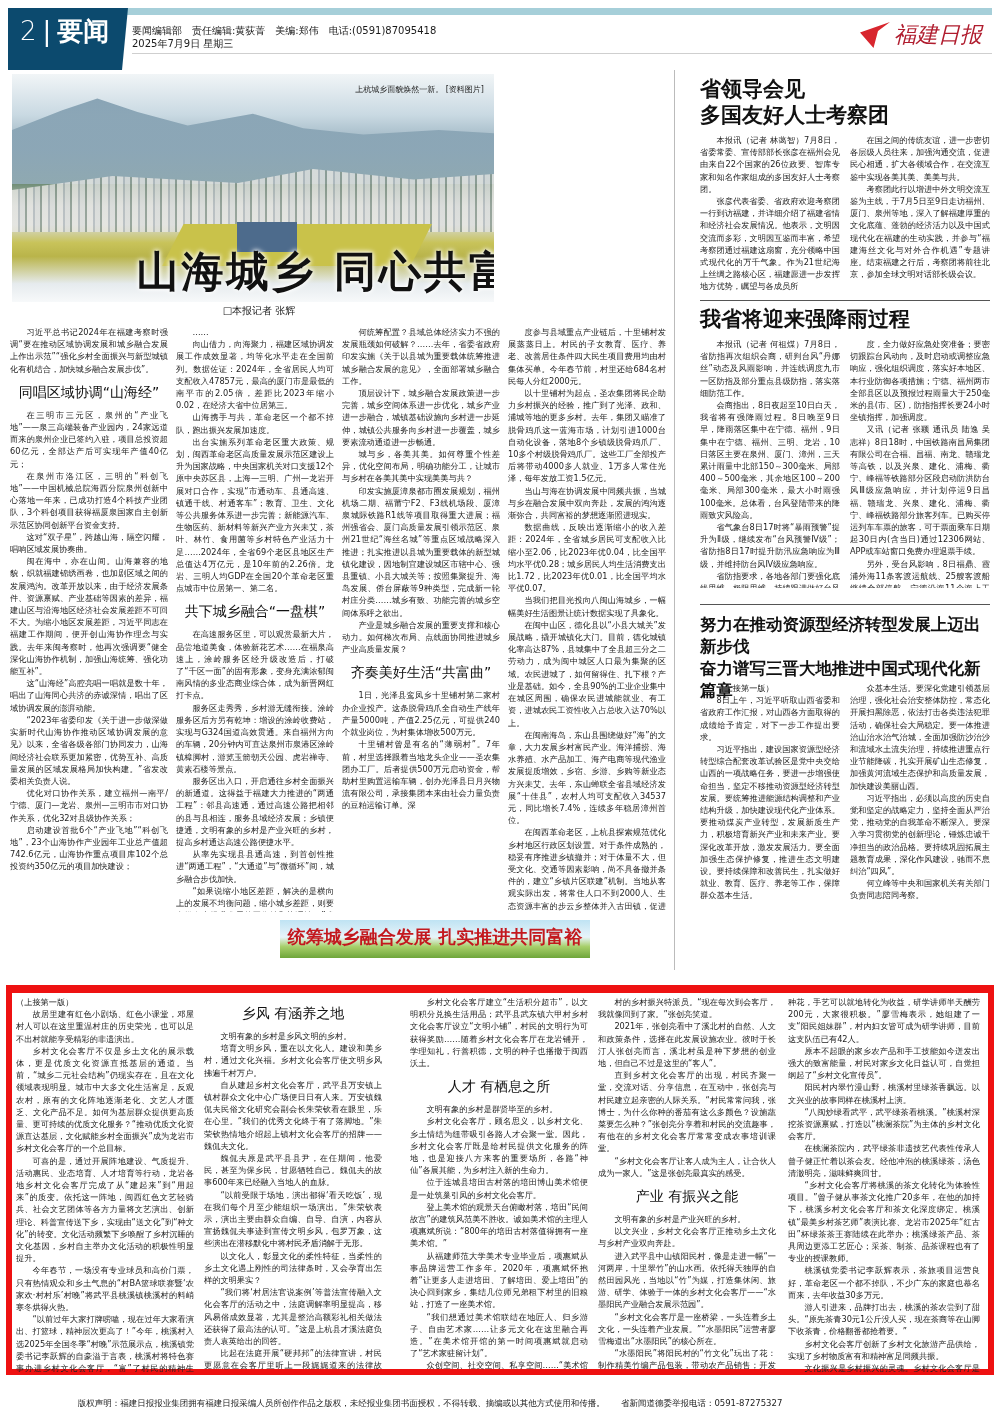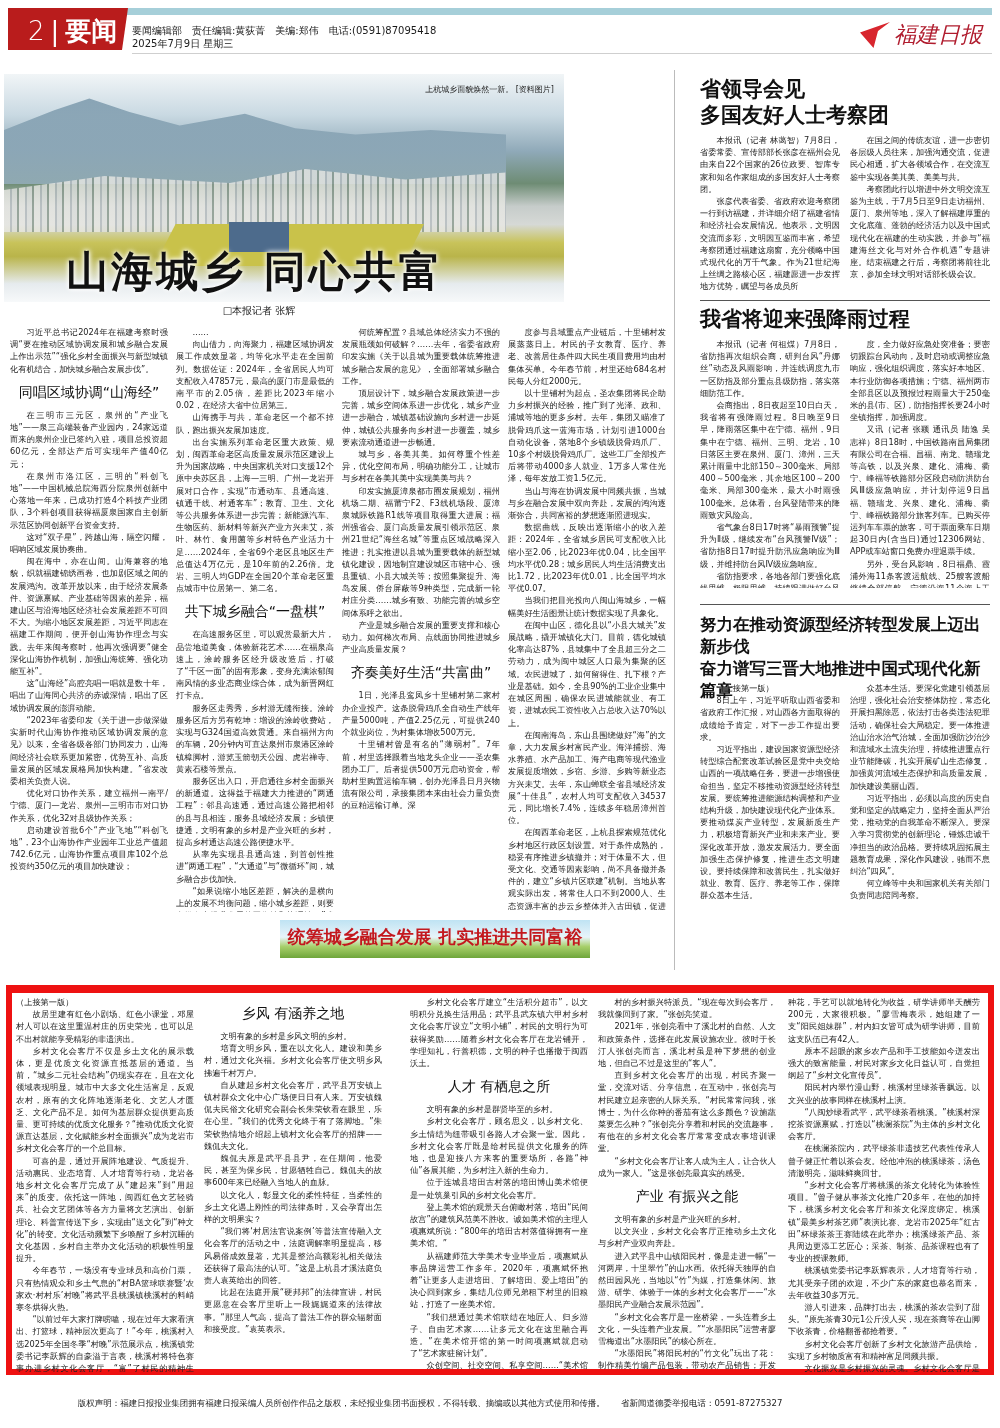--- a/index.html
+++ b/index.html
@@ -1,36 +1,36 @@
 <!DOCTYPE html>
 <html><head>
 <meta charset="utf-8">
 <style>
   * { box-sizing: border-box; margin: 0; padding: 0; }
   body { width: 1000px; height: 1428px; background: #fff; font-family: "DejaVu Sans", sans-serif; color: #1a1a1a; position: relative; overflow: hidden; }
   .masthead { position: absolute; left: 8px; top: 8px; width: 984px; height: 46px; }
   .mast-bar { position: absolute; left: 0; top: 0; width: 984px; height: 7px; background: #a6cfd9; }
-  .mast-tab { position: absolute; left: 0; top: 0; width: 120px; height: 42px; background: #b91c1c; color: #fff; font-size: 26px; line-height: 46px; padding-left: 20px; clip-path: polygon(0 0,100% 0,95% 100%,0 100%); }
+  .mast-tab { position: absolute; left: 0; top: 0; width: 120px; height: 62px; background: #0c4a6e; color: #fff; font-size: 26px; line-height: 46px; padding-left: 12px; clip-path: polygon(0 0,100% 0,95% 100%,0 100%); }
   .mast-tab .num { font-weight: 300; }
   .mast-tab .sep { margin: 0 6px; }
   .mast-tab .sec { font-weight: bold; font-family: "DejaVu Sans", sans-serif; }
   .mast-info { position: absolute; left: 124px; top: 16px; font-size: 10px; line-height: 13px; }
   .mast-line { position: absolute; left: 124px; top: 45px; width: 860px; height: 1px; background: #cfcfcf; }
   .logo { position: absolute; right: 10px; top: 12px; display: flex; align-items: center; gap: 4px; }
   .logo-mark { width: 30px; height: 26px; background: #d8262e; clip-path: polygon(0 40%,100% 0,60% 35%,45% 100%); }
   .logo-text { font-family: "DejaVu Serif", serif; font-style: italic; font-size: 22px; color: #b01c2e; }
 
-  .photo { position: absolute; left: 4px; top: 74px; width: 560px; height: 228px; overflow: hidden;
+  .photo { position: absolute; left: 12px; top: 74px; width: 482px; height: 228px; overflow: hidden;
     background: linear-gradient(180deg,#f1f5f7 0%,#c9d9e2 18%,#8fa9b8 34%,#6e8c74 48%,#c6ccca 58%,#d6d9d6 66%,#c8c35a 74%,#b9b44a 80%,#e6ebee 92%,#f7f9fa 100%); }
   .photo .mtn { position:absolute; left:0; top:20px; width:502px; height:90px; background: linear-gradient(180deg,#7a98ab,#95aebc); clip-path: polygon(0 40%,10% 18%,17% 5%,25% 20%,35% 35%,48% 22%,58% 38%,70% 45%,85% 40%,100% 45%,100% 100%,0 100%); opacity:.85;}
   .photo .town { position:absolute; left:0; top:88px; width:502px; height:70px; background: repeating-linear-gradient(90deg,#e8e8e4 0 6px,#b5bcc0 6px 8px,#dfe1df 8px 13px,#8a9a8f 13px 15px); opacity:.8; clip-path: polygon(0 40%,20% 20%,45% 30%,60% 10%,80% 25%,100% 15%,100% 100%,0 100%);}
   .photo .field { position:absolute; left:150px; top:150px; width:270px; height:42px; background:#c9c24a; clip-path: polygon(8% 0,100% 0,92% 100%,0 100%); }
   .photo .hall { position:absolute; left:225px; top:148px; width:60px; height:30px; background:#4d6b8c; }
   .photo-caption { position: absolute; right: 10px; top: 10px; font-size: 8px; color: #222; }
-  .hero-title { position: absolute; left: 0; top: 170px; width: 502px; text-align: center; font-size: 42px; font-weight: bold; color: #111; letter-spacing: 3px; text-shadow: 0 0 4px #fff, 0 0 6px #fff; }
+  .hero-title { position: absolute; left: 0; top: 170px; width: 502px; text-align: right; font-size: 42px; font-weight: bold; color: #111; letter-spacing: 3px; text-shadow: 0 0 4px #fff, 0 0 6px #fff; }
   .byline { position: absolute; left: 8px; top: 304px; width: 502px; text-align: center; font-size: 10px; }
 
   .col { position: absolute; font-size: 8.2px; line-height: 12.2px; text-align: justify; overflow: hidden; color: #222; }
   .col p { text-indent: 2em; }
   .sub-h { font-size: 14px; text-align: center; margin: 8px 0 8px; line-height: 18px; color: #111; }
 
   .vline { position:absolute; width:1px; background:#bbb; }
   .right-art h2 { font-size: 21px; font-weight: bold; line-height: 26px; color: #111; font-family: "DejaVu Serif", serif; }
   .banner { position: absolute; left: 280px; top: 920px; width: 310px; height: 38px; background: linear-gradient(180deg,#bfe3f3 0%,#e8f4fa 45%,#a7cf6a 70%,#6ea53a 100%); border-radius: 0; text-align: center; font-size: 18px; font-weight: bold; color: #c3181e; line-height: 34px; font-family: "DejaVu Serif", serif; }
 
@@ -183,20 +183,21 @@
   <p>“以前过年大家打牌唠嗑，现在过年大家看演出、打篮球，精神层次更高了！”今年，桃溪村入选2025年全国冬季“村晚”示范展示点，桃溪镇党委书记李跃辉的自豪溢于言表，桃溪村将特色赛事办进乡村文化会客厅，“富”了村民的精神生活。</p>
 
 </div>
 
 <div class="col" style="left:204px;top:996px;width:178px;height:376px;">
   <div class="sub-h">乡风 有涵养之地</div>
   <p>文明有象的乡村是乡风文明的乡村。</p>
   <p>培育文明乡风，重在以文化人。建设和美乡村，通过文化兴福。乡村文化会客厅使文明乡风拂遍千村万户。</p>
   <p>自从建起乡村文化会客厅，武平县万安镇上镇村群众文化中心广场便日日有人来。万安镇魏侃夫民俗文化研究会副会长朱荣钦看在眼里，乐在心里。“我们的优秀文化终于有了落脚地。”朱荣钦热情地介绍起上镇村文化会客厅的招牌——魏侃夫文化。</p>
   <p>魏侃夫原是武平县县尹，在任期间，他爱民，甚至为保乡民，甘愿牺牲自己。魏侃夫的故事600年来已经融入当地人的血脉。</p>
+  <p>“以前受限于场地，演出都得‘看天吃饭’，现在我们每个月至少能组织一场演出。”朱荣钦表示，演出主要由群众自编、自导、自演，内容从宣扬魏侃夫事迹到宣传文明乡风，包罗万象，这些演出在潜移默化中将村民矛盾消解于无形。</p>
   <p>以文化人，彰显文化的柔性特征，当柔性的乡土文化遇上刚性的司法律条时，又会孕育出怎样的文明果实？</p>
   <p>“我们将‘村居法官说案例’等普法宣传融入文化会客厅的活动之中，法庭调解率明显提高，移风易俗成效显著，尤其是整治高额彩礼相关做法还获得了最高法的认可。”这是上杭县才溪法庭负责人袁英给出的回答。</p>
   <p>比起在法庭开展“硬邦邦”的法律宣讲，村民更愿意在会客厅里听上一段娓娓道来的法律故事。“那里人气高，提高了普法工作的群众辐射面和接受度。”袁英表示。</p>
 
 </div>
 
 <div class="col" style="left:410px;top:996px;width:178px;height:376px;">
   <p>乡村文化会客厅建立“生活积分超市”，以文明积分兑换生活用品；武平县武东镇六甲村乡村文化会客厅设立“文明小铺”，村民的文明行为可获得奖励……随着乡村文化会客厅在龙岩铺开，学理知礼，行善积德，文明的种子也播撒于闽西沃土。</p>
   <div class="sub-h">人才 有栖息之所</div>
   <p>文明有象的乡村是群贤毕至的乡村。</p>
@@ -223,21 +224,21 @@
 
 </div>
 
 <div class="col" style="left:788px;top:996px;width:192px;height:376px;">
   <p style="text-indent:0;">种花，手艺可以就地转化为收益，研学讲师半天酬劳200元，大家很积极。”廖雪梅表示，她组建了一支“阳民姐妹群”，村内妇女皆可成为研学讲师，目前这支队伍已有42人。</p>
   <p>原本不起眼的家乡农产品和手工技能如今迸发出强大的致富能量，村民对家乡文化日益认可，自觉担纲起了“乡村文化宣传员”。</p>
   <p>阳民村内翠竹漫山野，桃溪村里绿茶香飘远。以文兴业的故事同样在桃溪村上演。</p>
   <p>“八闽炒绿看武平，武平绿茶看桃溪。”桃溪村深挖茶资源禀赋，打造以“桃澜茶院”为主体的乡村文化会客厅。</p>
   <p>在桃澜茶院内，武平绿茶非遗技艺代表性传承人曾子健正忙着以茶会友。经他冲泡的桃溪绿茶，汤色清澈明亮，滋味鲜爽回甘。</p>
   <p>“乡村文化会客厅将桃溪的茶文化转化为体验性项目。”曾子健从事茶文化推广20多年，在他的加持下，桃溪乡村文化会客厅和茶文化深度绑定。桃溪镇“最美乡村茶艺师”表演比赛、龙岩市2025年“红古田”杯绿茶茶王赛陆续在此举办；桃溪绿茶产品、茶具周边更添工艺匠心；采茶、制茶、品茶课程也有了专业的授课教师。</p>
-  <p>桃溪镇党委书记李跃辉表示，人才培育等行动，尤其受亲子团的欢迎，不少广东的家庭也慕名而来，去年收益30多万元。</p>
+  <p>桃溪镇党委书记李跃辉表示，茶旅项目运营良好，革命老区一个都不掉队，不少广东的家庭也慕名而来，去年收益30多万元。</p>
   <p>游人引进来，品牌打出去，桃溪的茶农尝到了甜头。“原先茶青30元1公斤没人买，现在茶商等在山脚下收茶青，价格翻番都抢着要。”</p>
   <p>乡村文化会客厅创新了乡村文化旅游产品供给，实现了乡村物质富有和精神富足同频共振。</p>
   <p>文化振兴是乡村振兴的灵魂。乡村文化会客厅是对乡村文化资源的有效整合，也是对如何更好发挥乡土文明在推动乡村振兴、推进中国式现代化中的积极作用的文化审视。</p>
 
 </div>
 
 <div class="footer">
   <span>版权声明：福建日报报业集团拥有福建日报采编人员所创作作品之版权，未经报业集团书面授权，不得转载、摘编或以其他方式使用和传播。</span>
   &nbsp;&nbsp;&nbsp;&nbsp;
   <span>省新闻道德委举报电话：0591-87275327</span>

